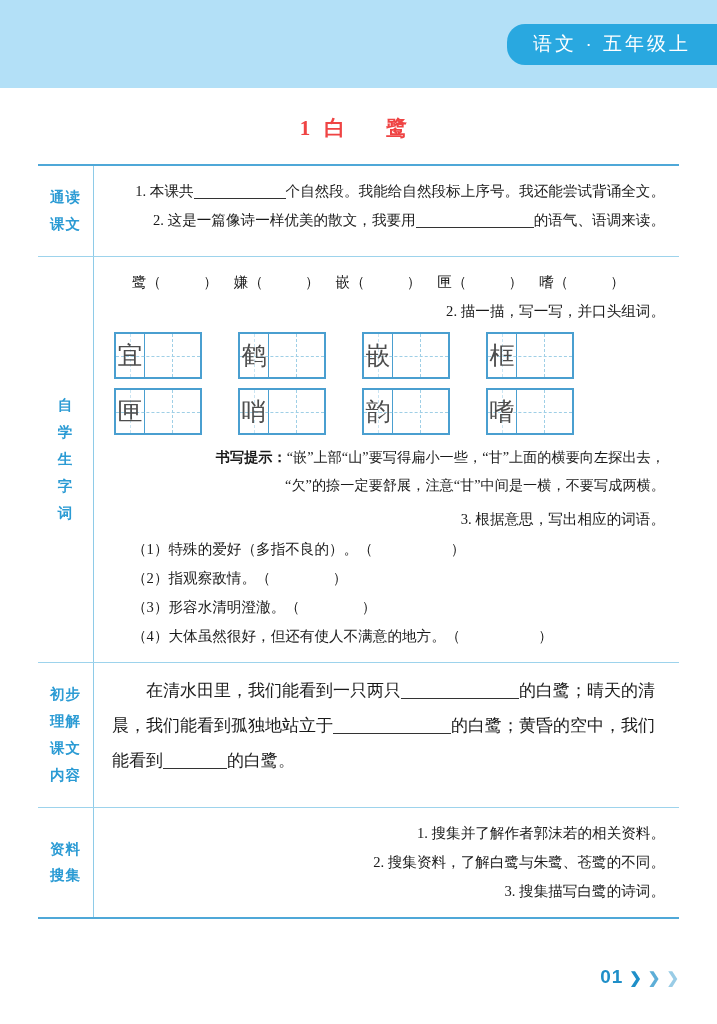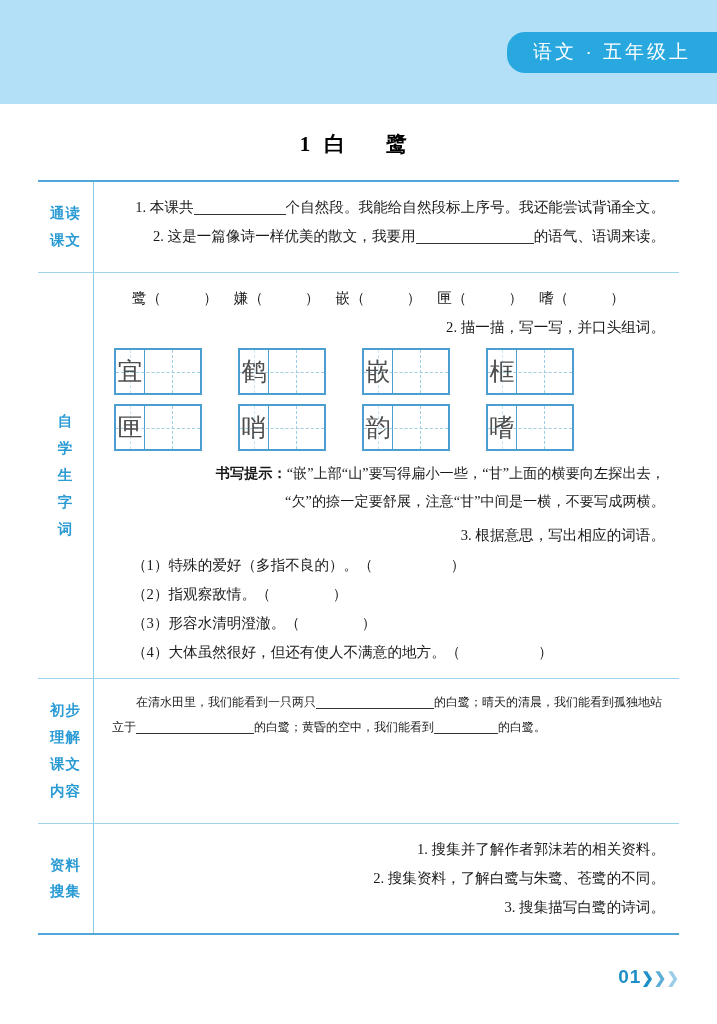--- a/index.html
+++ b/index.html
@@ -11,21 +11,21 @@
     width: 717px;
     height: 1024px;
     font-family: "Liberation Serif", "DejaVu Serif", serif;
     color: #1a1a1a;
     overflow: hidden;
     position: relative;
   }
 
   
   .banner {
-    height: 104px;
+    height: 88px;
     background: #b3e0f7;
     display: flex;
     align-items: center;
     justify-content: flex-end;
     box-sizing: border-box;
     padding-right: 18px;
   }
   .banner-tab {
     background: #29a8e0;
     color: #ffffff;
@@ -39,21 +39,21 @@
   }
 
   
   .page-title {
     text-align: center;
     font-size: 21px;
     font-weight: bold;
     letter-spacing: 10px;
     margin-top: 26px;
     margin-bottom: 22px;
-    color: #000000;
+    color: #ef4444;
   }
   .page-title .num { letter-spacing: 14px; }
 
   
   .sheet {
     margin: 0 38px;
     border-top: 2.5px solid #4fa8d8;
     border-bottom: 2.5px solid #4fa8d8;
   }
   .row {
@@ -182,30 +182,31 @@
 
   .sub-item {
     margin-left: 20px;
     white-space: nowrap;
   }
 
   
   .para {
     text-indent: 2em;
     line-height: 2.05;
-    font-size: 12px;
+    font-size: 17px;
   }
 
   
   .footer {
     position: absolute;
     right: 38px;
     bottom: 36px;
     display: flex;
     align-items: center;
+    gap: 6px;
     font-family: "Liberation Sans", sans-serif;
   }
   .footer .pnum {
     color: #1f8fc8;
     font-size: 19px;
     font-weight: bold;
     letter-spacing: 1px;
   }
   .chev {
     color: #1f8fc8;

